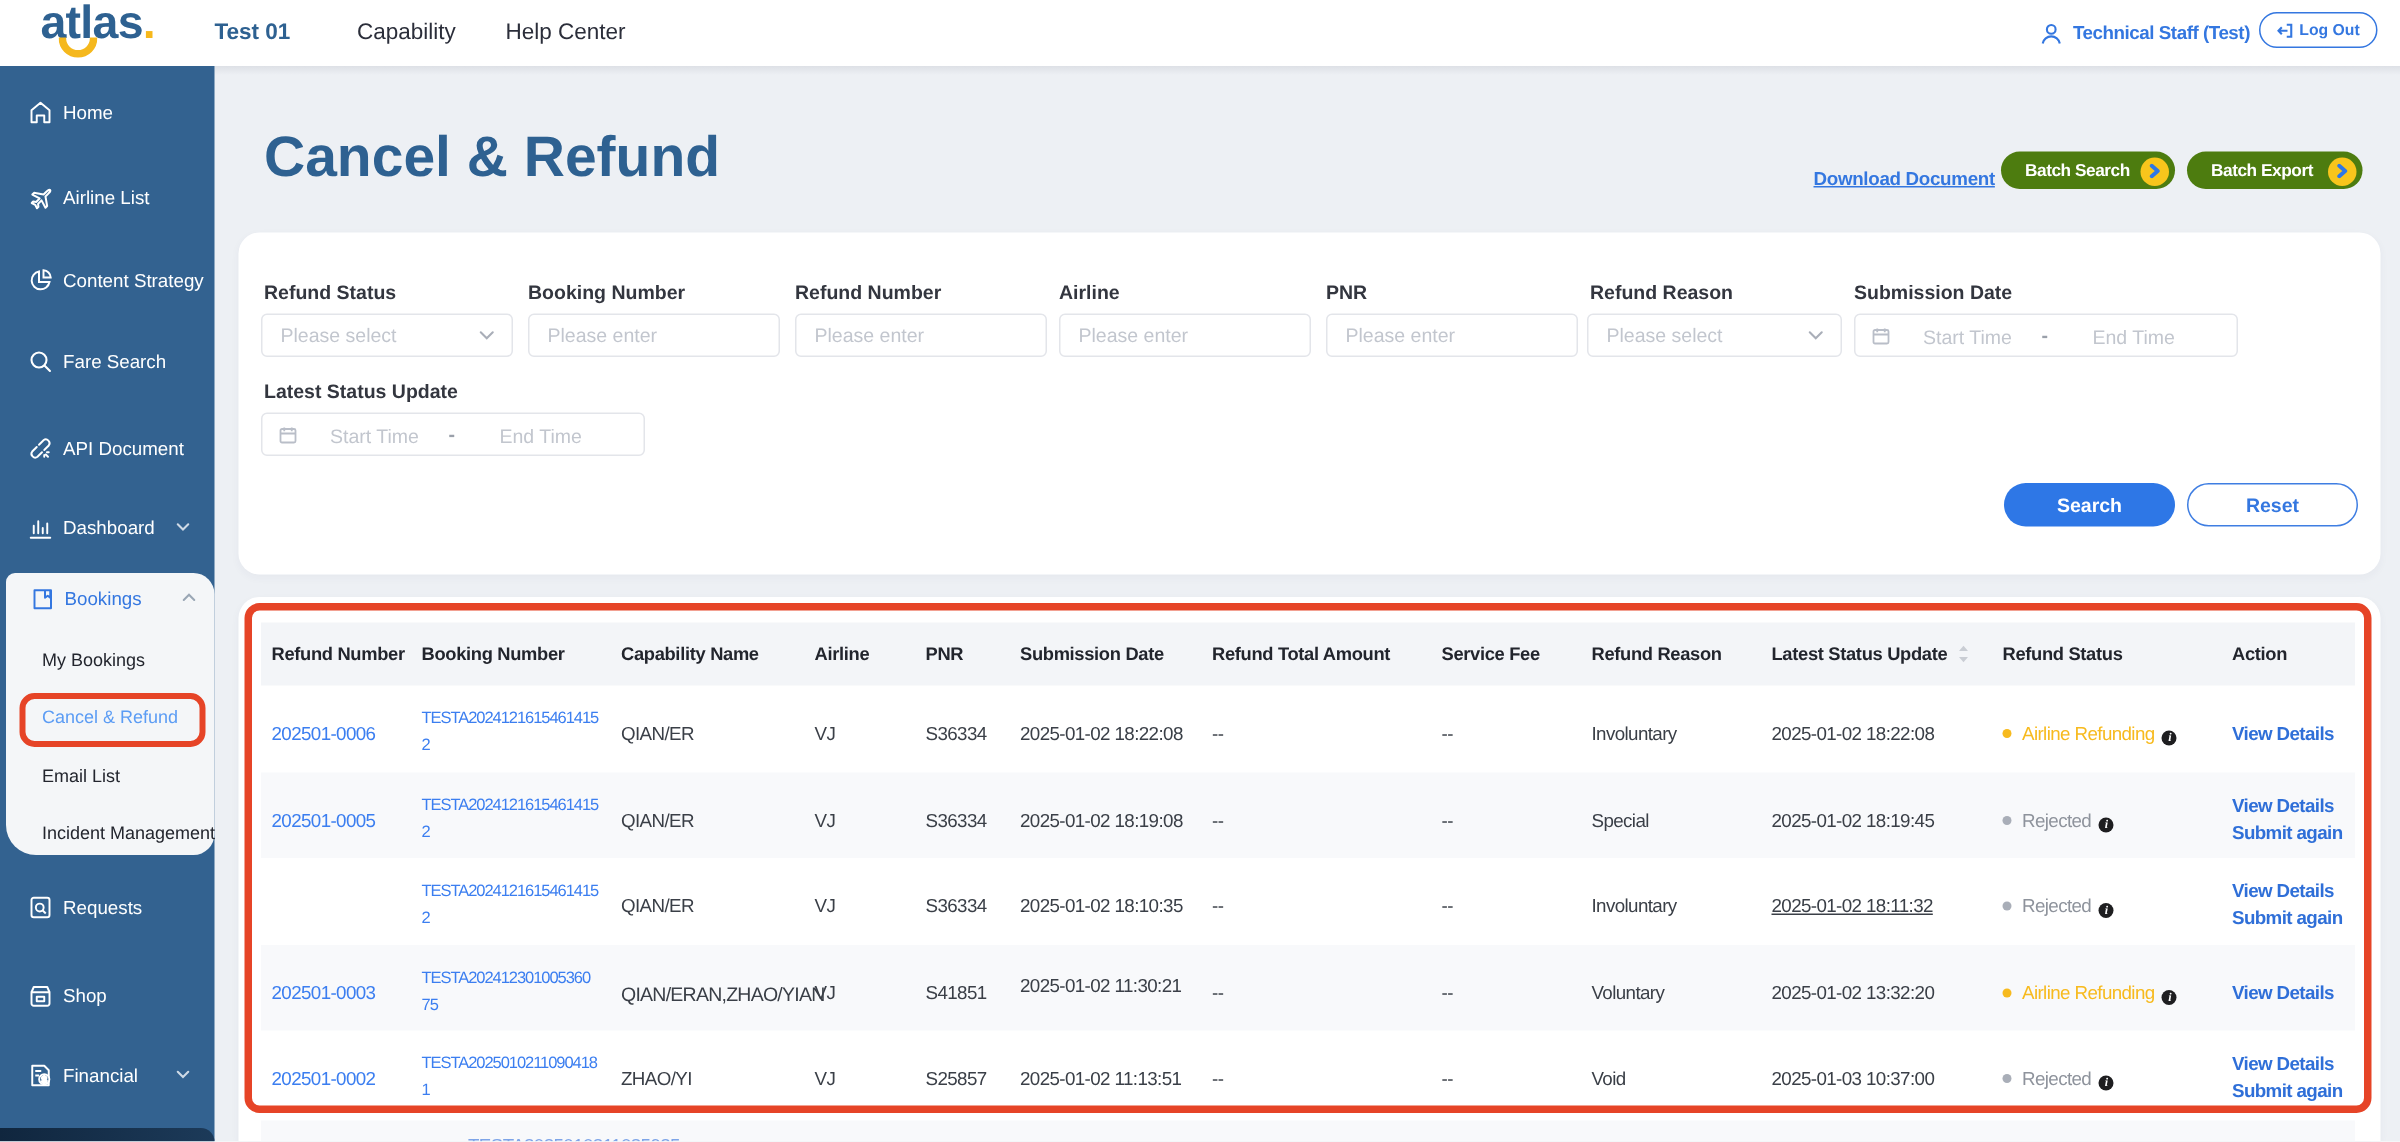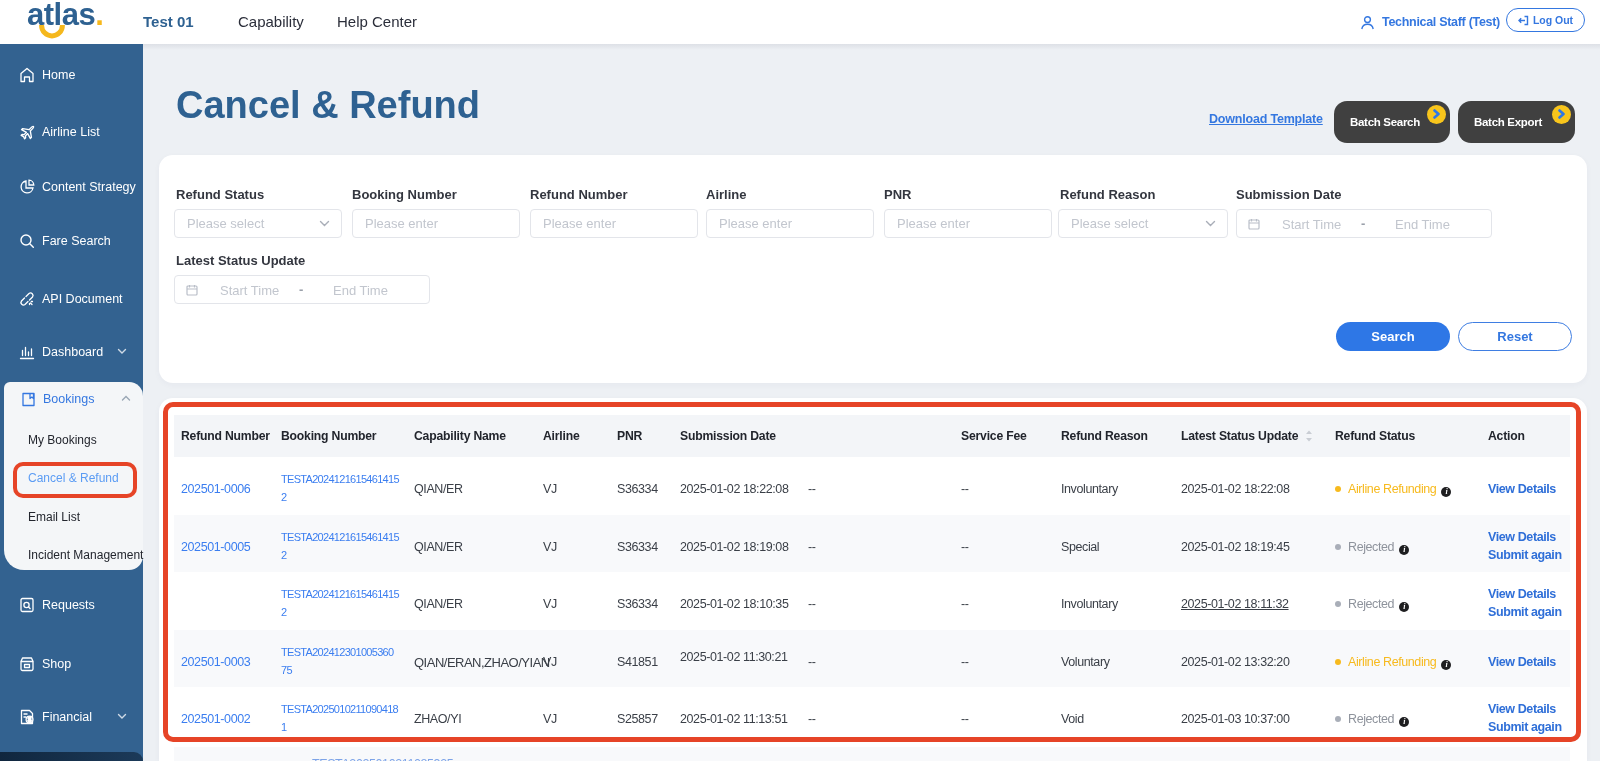--- a/index.html
+++ b/index.html
@@ -25,21 +25,21 @@
 .side-item svg { position:absolute; left:19px; }
 .side-item .lbl { position:absolute; left:42px; white-space:nowrap; }
 .side-item .chev { position:absolute; left:117px; top:8px; }
 .submenu { position:absolute; left:4px; top:338px; width:139px; height:188px; background:#f4f6f8; border-radius:6px 14px 14px 20px; }
 .sub-head { position:absolute; left:0; top:48px; width:143px; color:#3477e0; font-size:12.5px; font-weight:400; }
 .sub-item { position:absolute; left:24px; white-space:nowrap; font-size:12px; color:#23262e; font-weight:500; }
 .darkstrip { position:absolute; left:0; top:708px; width:143px; height:9px; background:linear-gradient(90deg,#10263e,#1c3a59); border-radius:0 10px 0 0; }
 .topshadow { position:absolute; left:143px; top:44px; width:1457px; height:6px; background:linear-gradient(#dde0e6,rgba(237,240,244,0)); z-index:5; }
 h1.title { position:absolute; left:176px; top:84px; font-size:38px; font-weight:800; color:#2e6191; letter-spacing:0; }
 .dl-link { position:absolute; left:1209px; top:112px; font-size:12.5px; font-weight:600; color:#3477e0; text-decoration:underline; letter-spacing:-0.2px; }
-.pillbtn { position:absolute; top:101px; height:42px; border-radius:13px; background:#404040; color:#fff; font-size:11.5px; font-weight:700; display:flex; align-items:center; padding-left:16px; letter-spacing:-0.3px; }
+.pillbtn { position:absolute; top:101px; height:25px; border-radius:13px; background:#4d7c0f; color:#fff; font-size:11.5px; font-weight:700; display:flex; align-items:center; padding-left:16px; letter-spacing:-0.3px; }
 .pillbtn .yc { position:absolute; right:4px; top:3.5px; width:19px; height:19px; border-radius:50%; background:#f8c51c; display:flex; align-items:center; justify-content:center; }
 .btn-bsearch { left:1334px; width:116px; }
 .btn-bexport { left:1458px; width:117px; }
 
 
 .fcard { position:absolute; left:159px; top:155px; width:1428px; height:228px; background:#fff; border-radius:14px; box-shadow:0 2px 6px rgba(40,60,90,0.04); }
 .flabel { position:absolute; font-size:13px; font-weight:600; color:#33363f; white-space:nowrap; }
 .finput { position:absolute; height:29px; border:1px solid #e3e5ea; border-radius:4px; background:#fff; font-size:13px; color:#c2c6ce; display:flex; align-items:center; padding-left:12px; }
 .finput .chevd { position:absolute; right:11px; top:10px; }
 .fdate { position:absolute; height:29px; border:1px solid #e3e5ea; border-radius:4px; background:#fff; font-size:13px; color:#c2c6ce; }
@@ -191,21 +191,21 @@
       <svg class="chev" width="10" height="7" viewBox="0 0 10 7" fill="none" stroke="#cfdae6" stroke-width="1.4" stroke-linecap="round">
           <path d="M1.5 1.5 L5 5 L8.5 1.5"></path>
         </svg>
     </div>
     <div class="darkstrip"></div>
   </div>
 
   <div class="topshadow"></div>
 
   <h1 class="title">Cancel &amp; Refund</h1>
-  <div class="dl-link">Download Template</div>
+  <div class="dl-link">Download Document</div>
   <div class="pillbtn btn-bsearch">Batch Search
     <span class="yc">
         <svg width="9" height="10" viewBox="0 0 9 10" fill="none" stroke="#2e77e6" stroke-width="2.6" stroke-linecap="round" stroke-linejoin="round">
           <path d="M2.5 1.5 L6.5 5 L2.5 8.5"></path>
         </svg>
       </span>
   </div>
   <div class="pillbtn btn-bexport">Batch Export
     <span class="yc">
         <svg width="9" height="10" viewBox="0 0 9 10" fill="none" stroke="#2e77e6" stroke-width="2.6" stroke-linecap="round" stroke-linejoin="round">
@@ -262,20 +262,21 @@
   <div class="sbtn btn-reset">Reset</div>
 
   <div class="tcard"></div>
   <div class="thead">
     <div class="th c1">Refund Number</div>
     <div class="th c2">Booking Number</div>
     <div class="th c3">Capability Name</div>
     <div class="th c4">Airline</div>
     <div class="th c5">PNR</div>
     <div class="th c6">Submission Date</div>
+    <div class="th c7">Refund Total Amount</div>
     <div class="th c8">Service Fee</div>
     <div class="th c9">Refund Reason</div>
     <div class="th c10">Latest Status Update
       <svg width="8" height="12" viewBox="0 0 8 12" style="vertical-align:-2px; margin-left:4px;">
           <path d="M4 0.5 L7 4 H1 Z" fill="#c9cdd4"></path>
           <path d="M4 11.5 L1 8 H7 Z" fill="#c9cdd4"></path>
         </svg>
     </div>
     <div class="th c11">Refund Status</div>
     <div class="th c12">Action</div>

